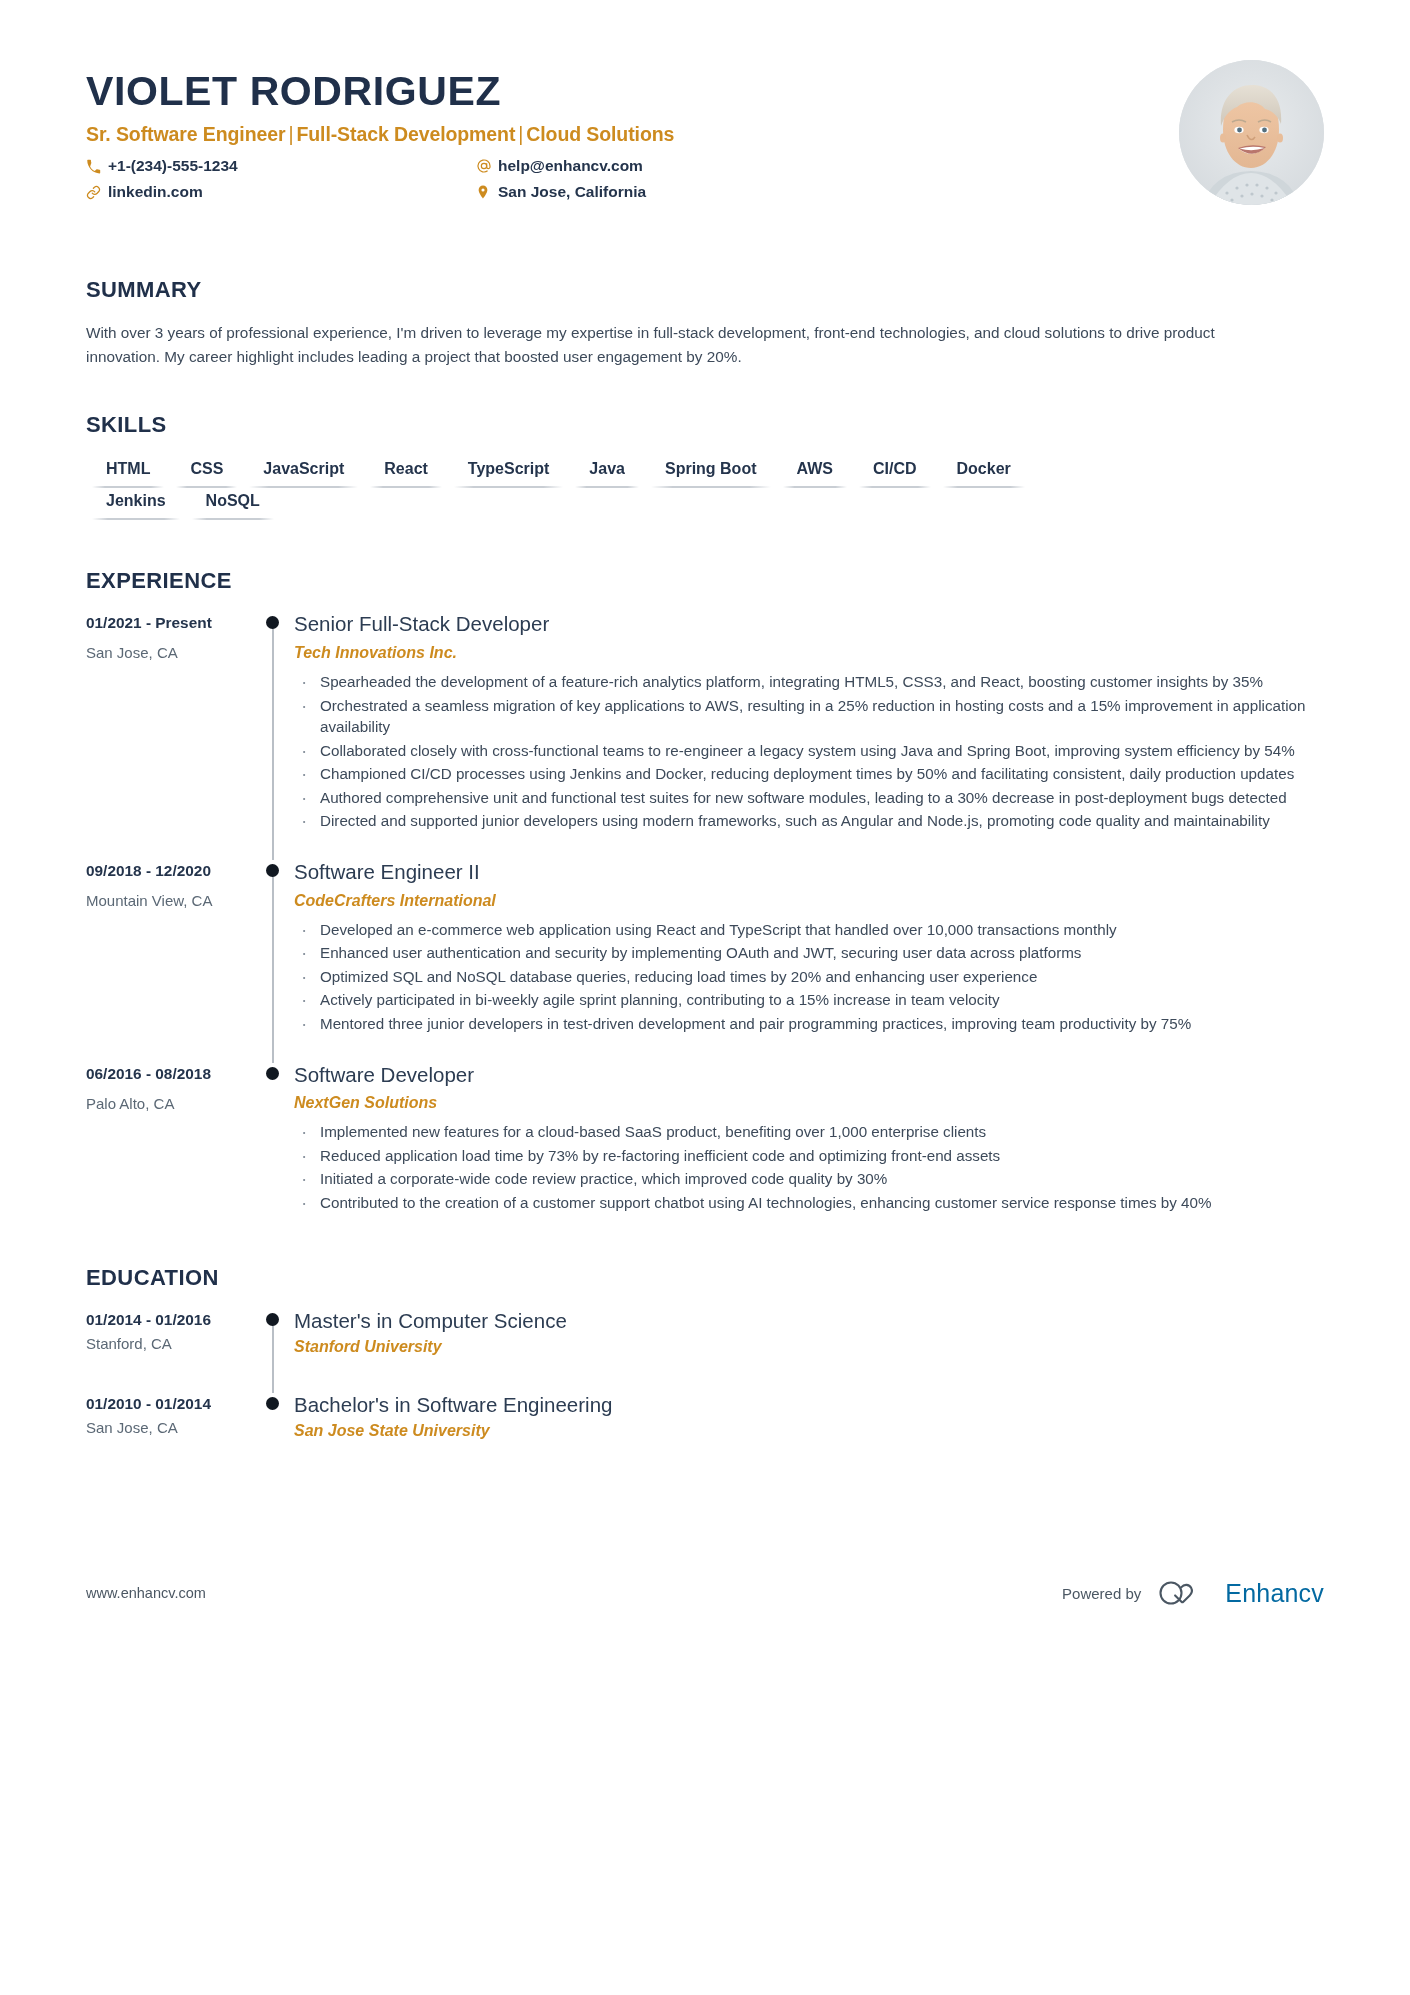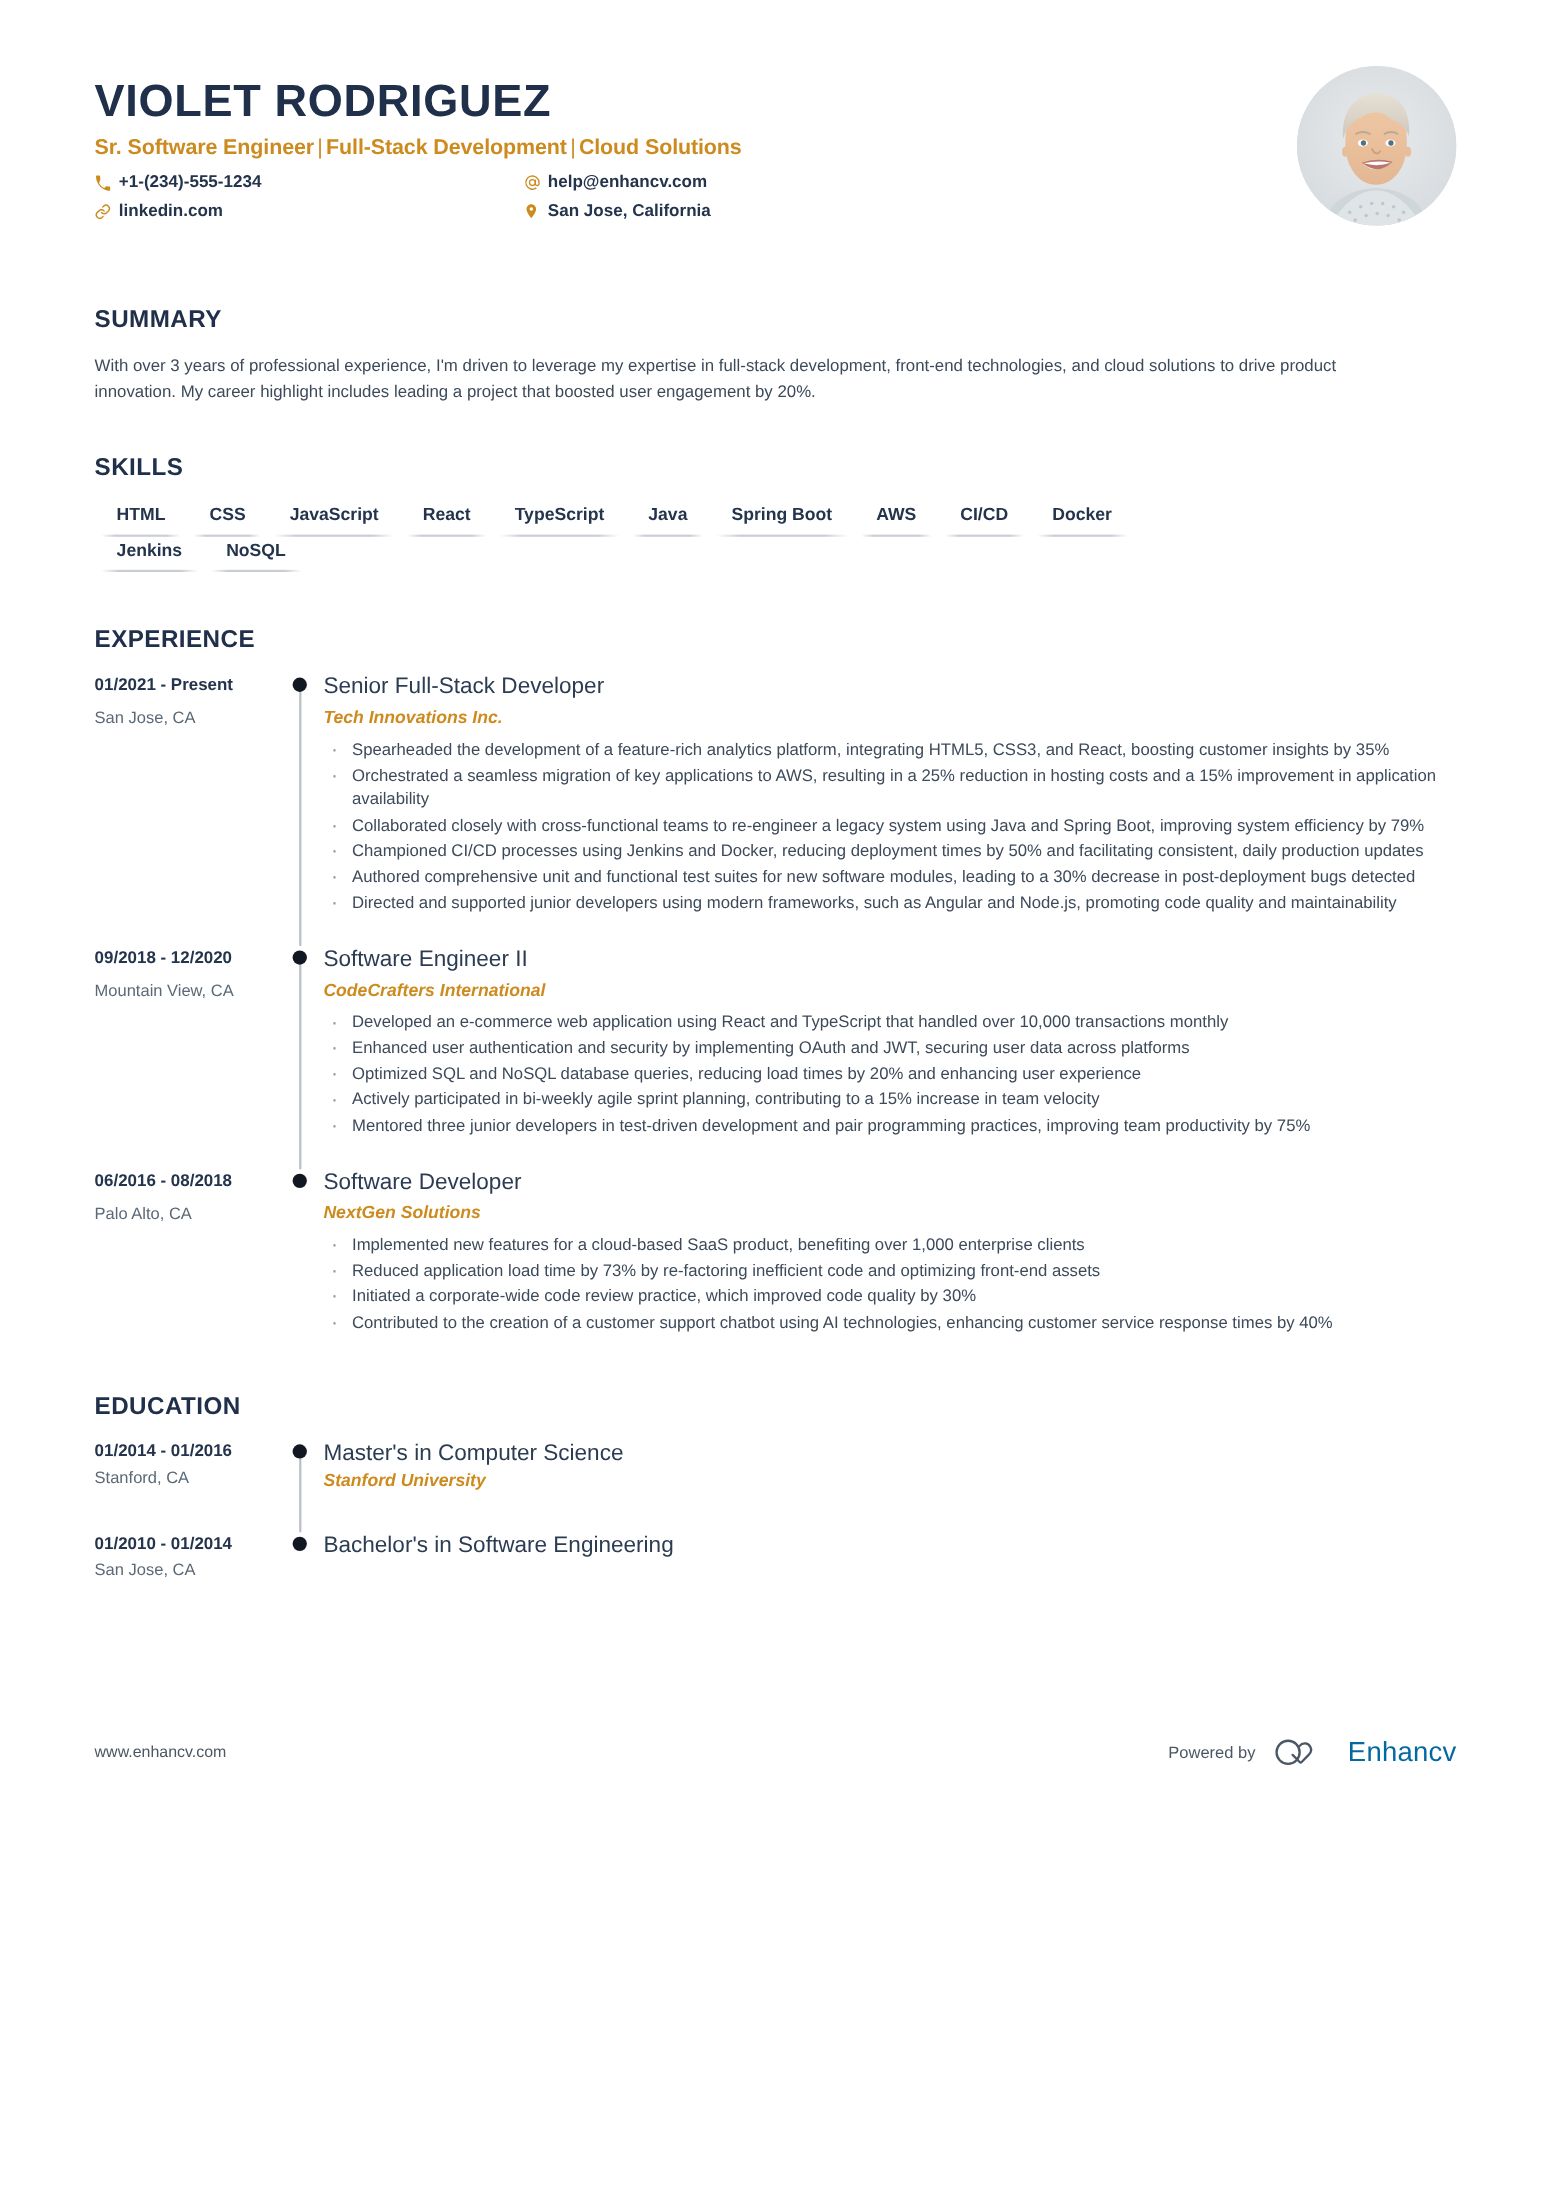--- a/index.html
+++ b/index.html
@@ -378,21 +378,21 @@
             <div class="entry-rail">
               <div class="rail-line"></div>
               <div class="rail-dot"></div>
             </div>
             <div class="entry-right">
               <div class="job-title">Senior Full-Stack Developer</div>
               <div class="job-company">Tech Innovations Inc.</div>
               <ul class="bullets">
                 <li>Spearheaded the development of a feature-rich analytics platform, integrating HTML5, CSS3, and React, boosting customer insights by 35%</li>
                 <li>Orchestrated a seamless migration of key applications to AWS, resulting in a 25% reduction in hosting costs and a 15% improvement in application availability</li>
-                <li>Collaborated closely with cross-functional teams to re-engineer a legacy system using Java and Spring Boot, improving system efficiency by 79%</li>
+                <li>Collaborated closely with cross-functional teams to re-engineer a legacy system using Java and Spring Boot, improving system efficiency by 54%</li>
                 <li>Championed CI/CD processes using Jenkins and Docker, reducing deployment times by 50% and facilitating consistent, daily production updates</li>
                 <li>Authored comprehensive unit and functional test suites for new software modules, leading to a 30% decrease in post-deployment bugs detected</li>
                 <li>Directed and supported junior developers using modern frameworks, such as Angular and Node.js, promoting code quality and maintainability</li>
               </ul>
             </div>
           </div>
           <div class="entry">
             <div class="entry-left">
               <div class="entry-date">09/2018 - 12/2020</div>
               <div class="entry-loc">Mountain View, CA</div>
@@ -455,20 +455,21 @@
           <div class="entry edu">
             <div class="entry-left">
               <div class="entry-date">01/2010 - 01/2014</div>
               <div class="entry-loc">San Jose, CA</div>
             </div>
             <div class="entry-rail">
               <div class="rail-dot"></div>
             </div>
             <div class="entry-right">
               <div class="job-title">Bachelor's in Software Engineering</div>
+              <div class="job-company">San Jose State University</div>
             </div>
           </div>
         </div>
     </div>
 
   </div>
 
   <div class="footer">
     <div class="footer-url">www.enhancv.com</div>
     <div class="footer-brand">

